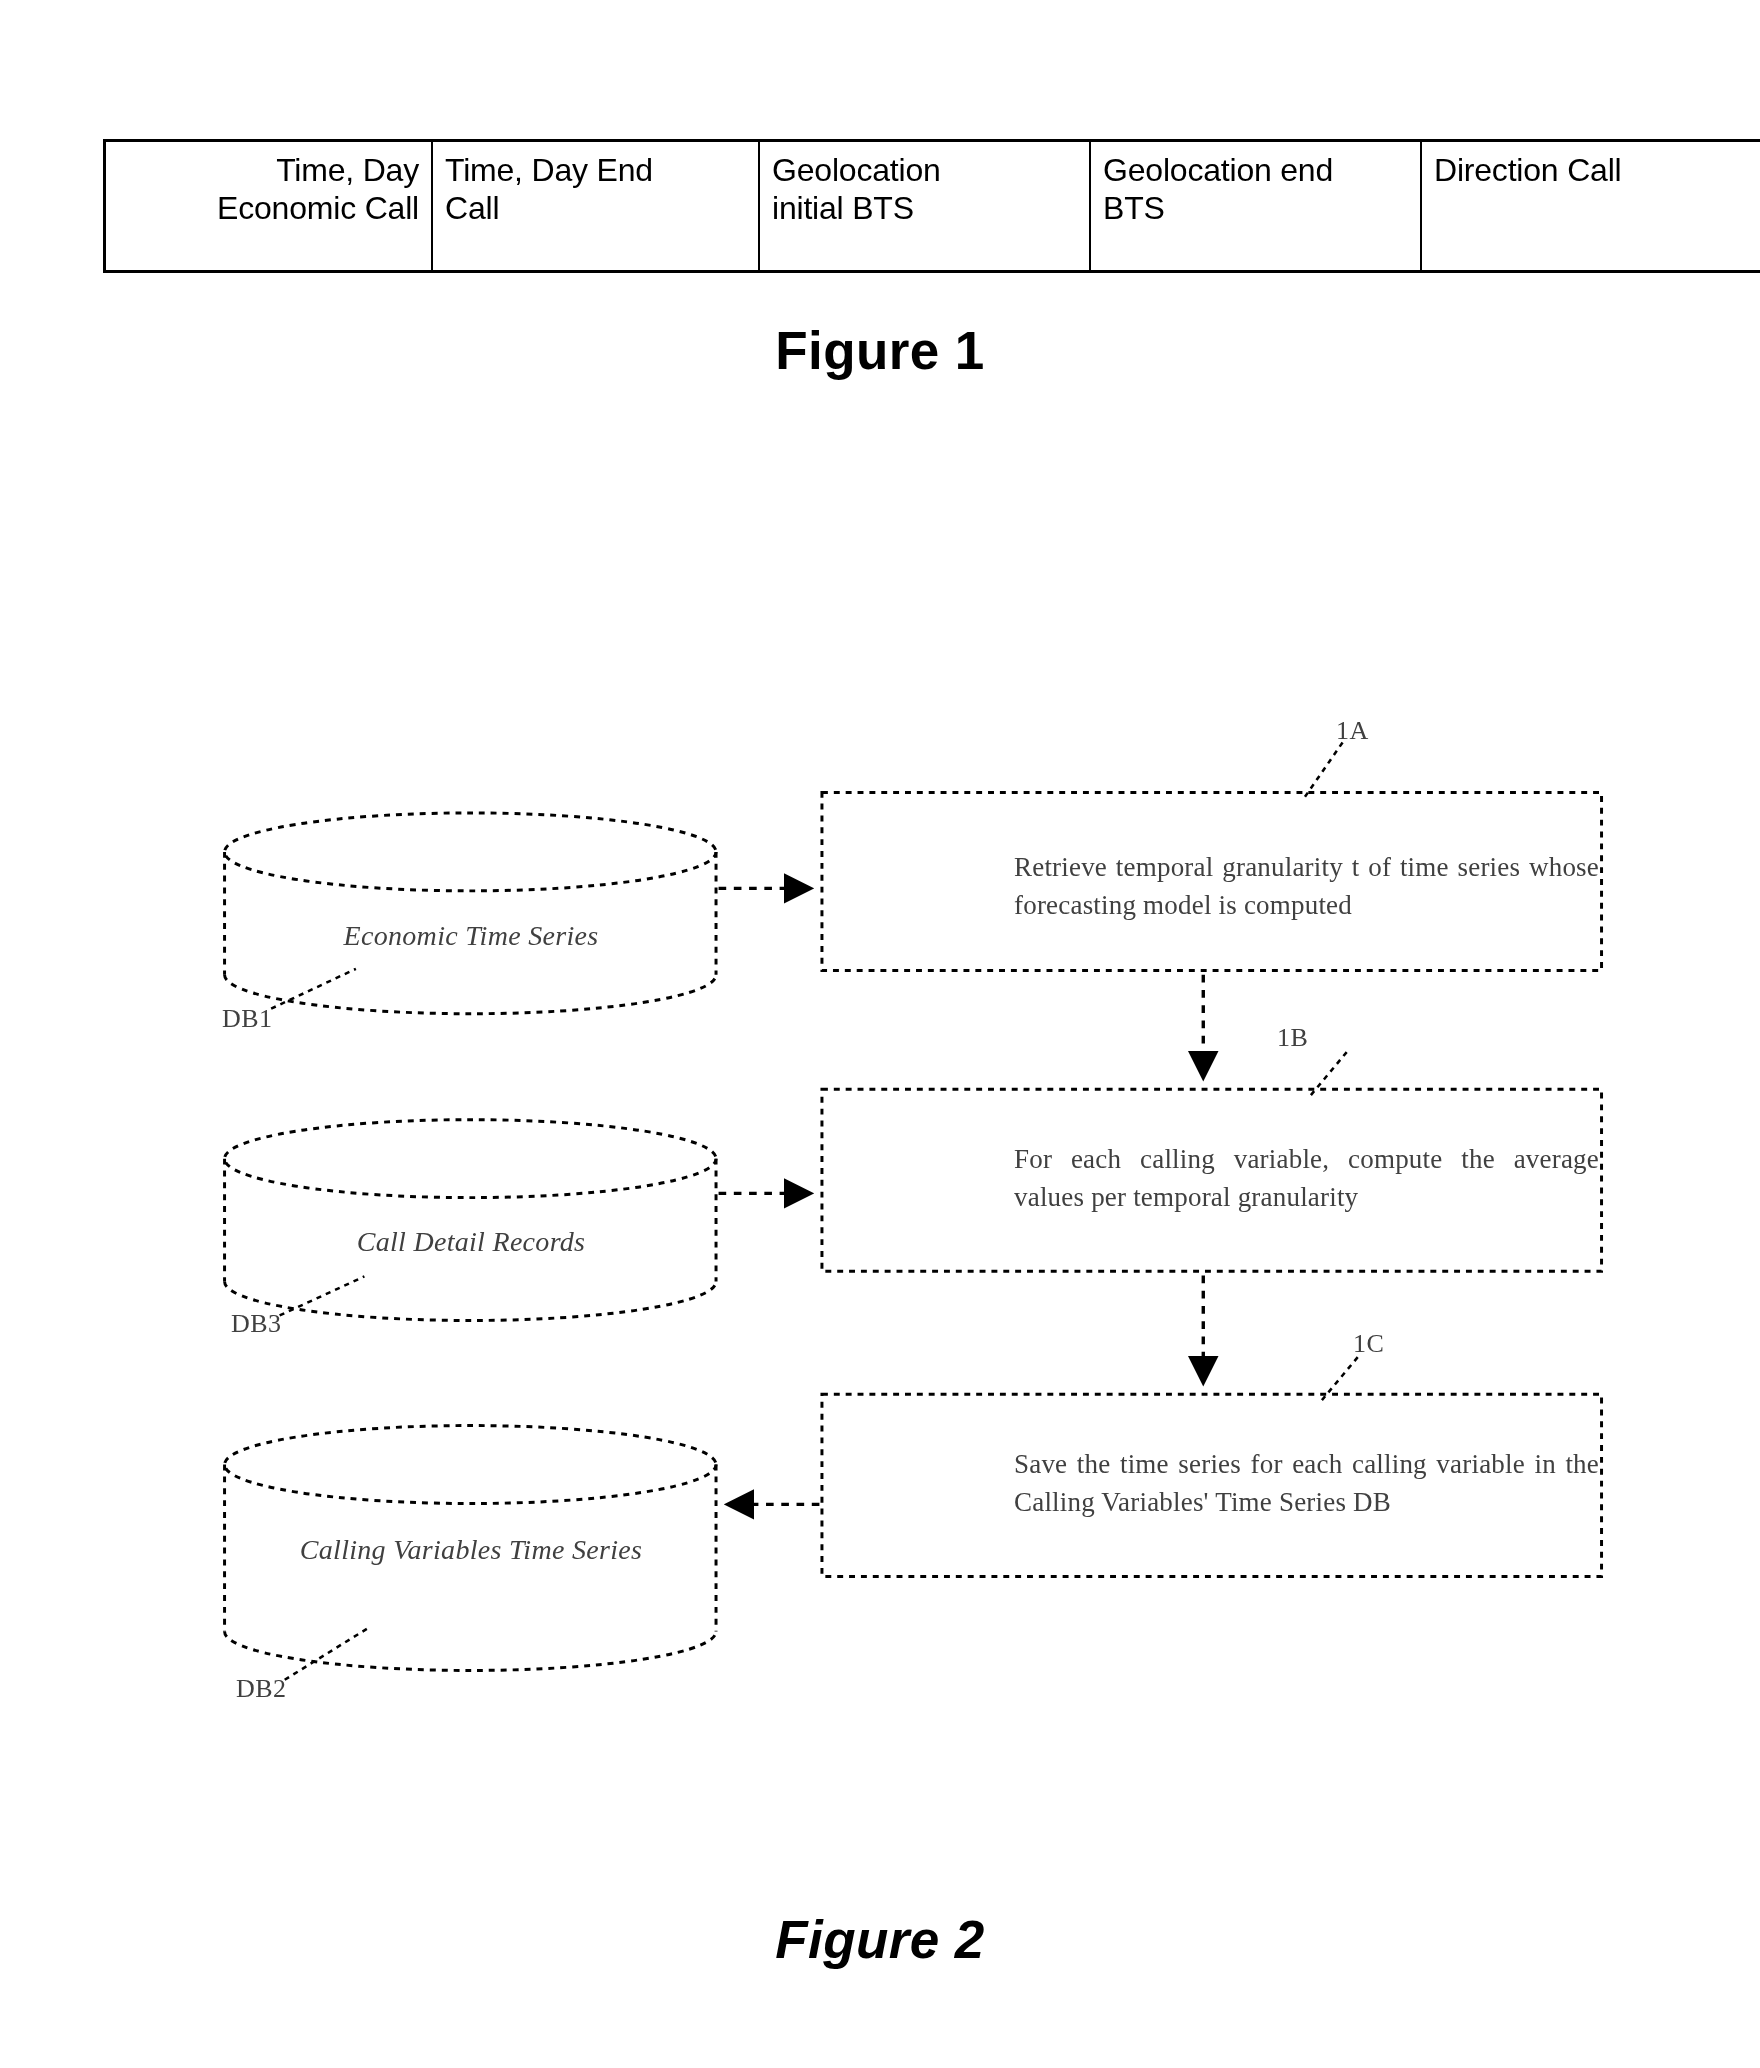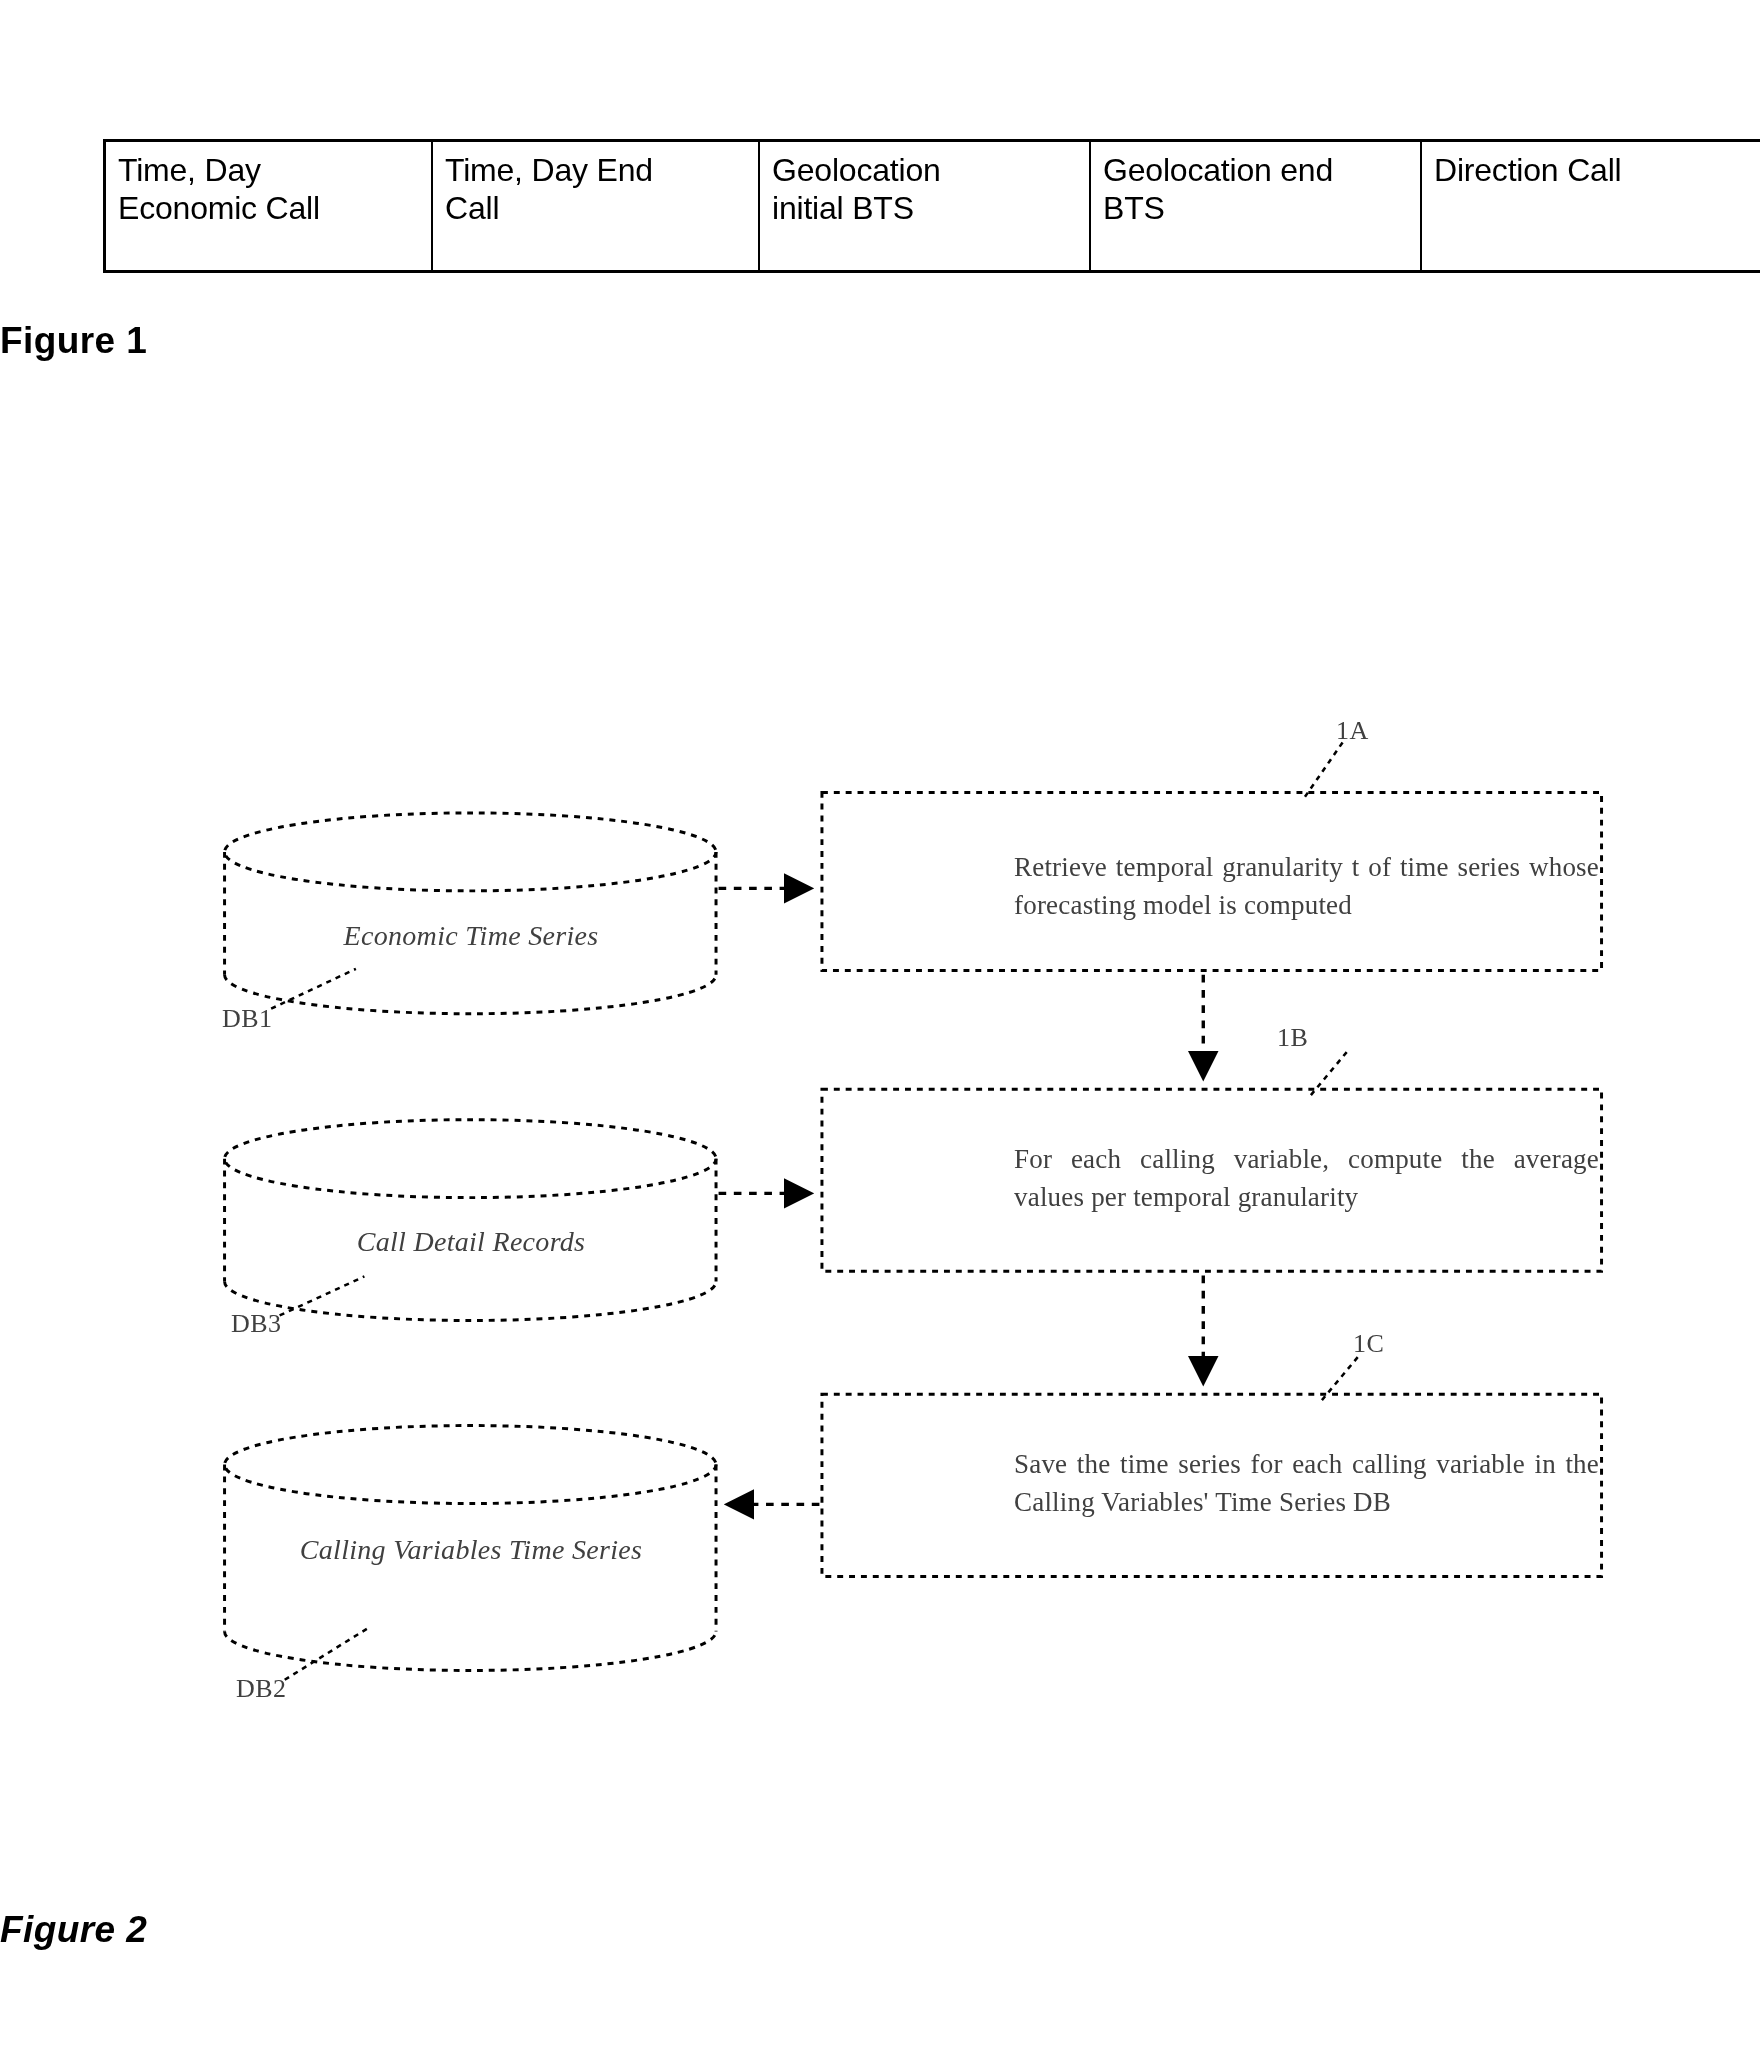--- a/index.html
+++ b/index.html
@@ -40,30 +40,31 @@
   }
   #figure1-table td:first-child { border-left: none; }
   #figure1-table td:last-child  { border-right: none; }
 
   .col-w1 { width: 301px; }
   .col-w2 { width: 301px; }
   .col-w3 { width: 305px; border-radius: 16px; }
   .col-w4 { width: 305px; }
   .col-w5 { width: 314px; }
 
-  .cell-center { text-align: left; }
+  .cell-center { text-align: right; }
   .cell-left   { text-align: left; }
   .cell-small  { font-size: 28px; }
 
   
   .fig-caption {
     position: absolute;
     left: 0;
     width: 1760px;
-    font-size: 37px;
+    text-align: center;
+    font-size: 53px;
     font-weight: bold;
     letter-spacing: 0.4px;
   }
   #figure1-caption { top: 320px; }
   #figure2-caption { top: 1909px; font-style: italic; }
 
   
   #figure2 {
     position: absolute;
     left: 0;

